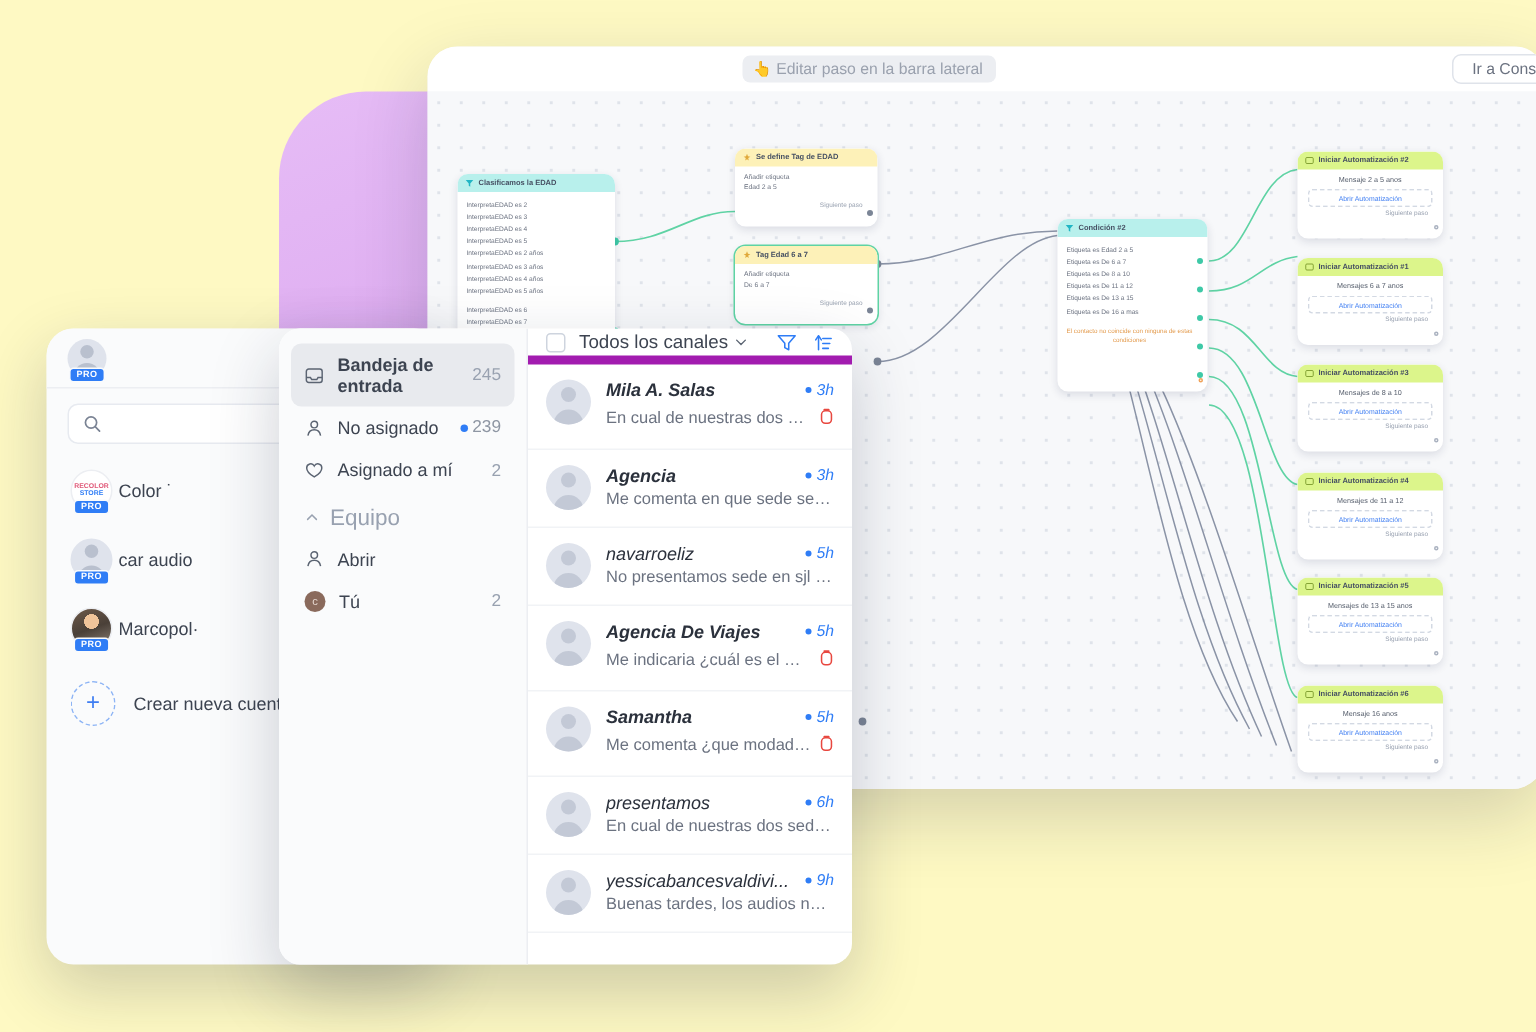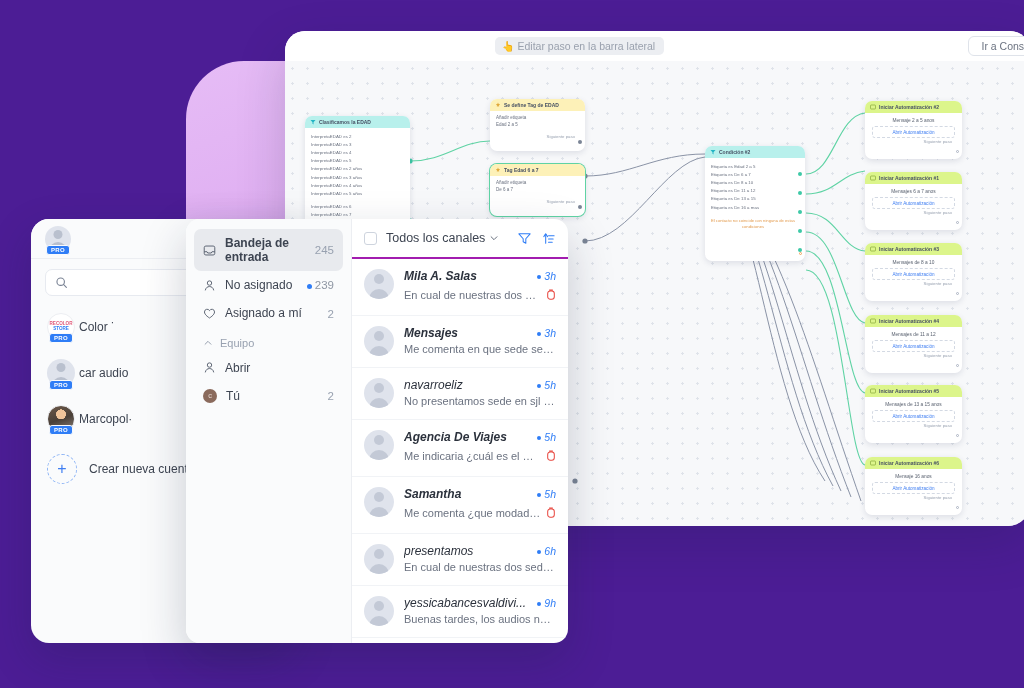--- a/index.html
+++ b/index.html
@@ -1,18 +1,18 @@
 <!DOCTYPE html>
 <html><head>
 <meta charset="utf-8">
 <style>
   * { box-sizing: border-box; margin:0; padding:0; }
   html, body { width:1024px; height:688px; background:#000; overflow:hidden; }
   body { font-family:"Liberation Sans", sans-serif; -webkit-font-smoothing:antialiased; }
-  #stage { position:relative; width:1024px; height:688px; background:#4c1d95; }
+  #stage { position:relative; width:1024px; height:688px; background:#fef9c3; }
 
   
   #purple-panel{
     position:absolute; left:186px; top:61px; width:176px; height:420px;
     background:linear-gradient(160deg,#e6bcf6 0%, #ddaaf0 55%, #d9a4ee 100%);
     border-radius:58px 0 0 0;
   }
 
   
   #flow-window{
@@ -159,31 +159,31 @@
   .nav-item.active{ background:#e8eaee; font-weight:700; }
   .nav-item .count{ margin-left:auto; font-size:11.5px; color:#98a1b0; font-weight:400; }
   .nav-item .count.unread{ color:#8e96a3; }
   .blue-dot{
     width:5px; height:5px; border-radius:50%; background:#2f7df6;
     display:inline-block; margin-right:3px; vertical-align:middle;
   }
   .nav-label{ line-height:1.18; }
   #team-header{
     display:flex; align-items:center; gap:7px;
-    padding:9px 9px 5px; font-size:11px; color:#98a1b0;
+    padding:9px 9px 5px; font-size:15px; color:#98a1b0;
   }
   .you-avatar{
     width:14px; height:14px; border-radius:50%; background:#8a6a5c;
     color:#e6d8d1; font-size:7.5px; display:flex; align-items:center;
     justify-content:center; flex:none;
   }
   #inbox-list{ flex:1; display:flex; flex-direction:column; min-width:0; }
   #list-header{
-    display:flex; align-items:center; gap:9px; height:40px;
-    padding:0 12px; border-bottom:2px solid #a21caf; flex:none;
+    display:flex; align-items:center; gap:9px; height:24px;
+    padding:0 12px; border-bottom:6px solid #a21caf; flex:none;
   }
   .list-checkbox{
     width:13px; height:13px; border:1.4px solid #ced4de; border-radius:3px; flex:none;
   }
   #channel-select{ font-size:12.5px; color:#3d4451; display:flex; align-items:center; gap:4px; }
   .conv{
     display:flex; gap:10px; padding:10px 12px 11px;
     border-bottom:1px solid #f1f3f6; min-width:0;
   }
   .conv-avatar{
@@ -610,21 +610,21 @@
           </div>
         </div>
 
         <div class="conv">
           <div class="conv-avatar">
               <div class="head"></div>
               <div class="shoulders"></div>
             </div>
           <div class="conv-main">
             <div class="conv-top">
-              <span class="conv-name">Mensajes</span>
+              <span class="conv-name">Agencia</span>
               <span class="conv-time"><span class="dot"></span><span>3h</span></span>
             </div>
             <div class="conv-bottom">
               <span class="conv-prev">Me comenta en que sede se gu...</span>
             </div>
           </div>
         </div>
 
         <div class="conv">
           <div class="conv-avatar">

